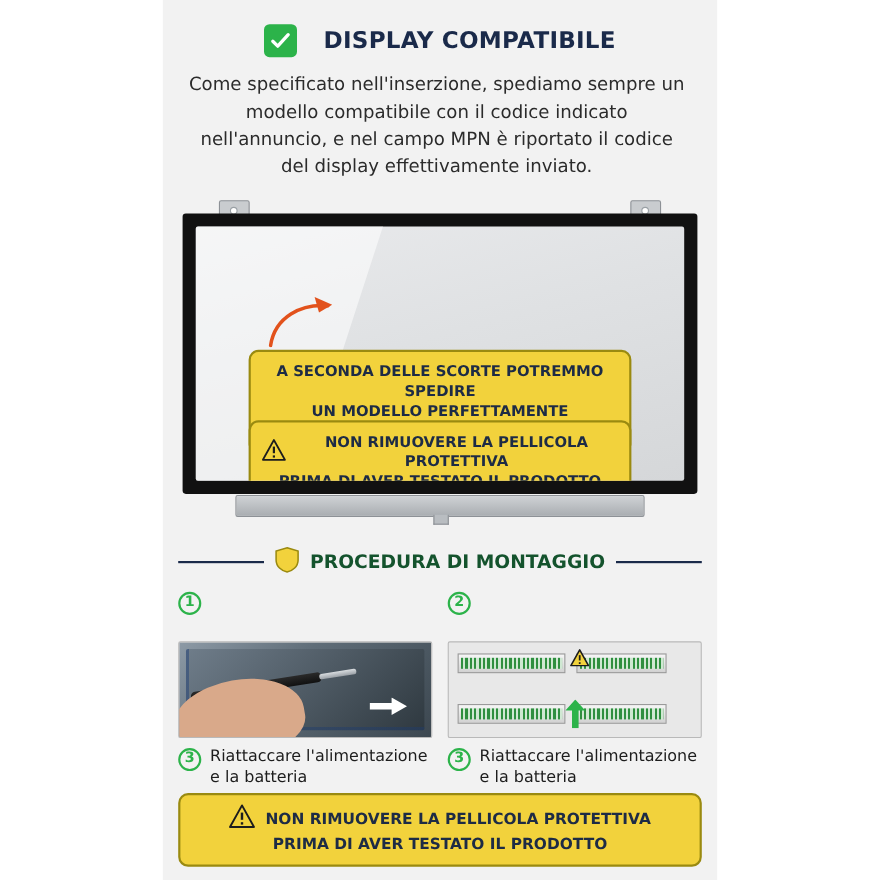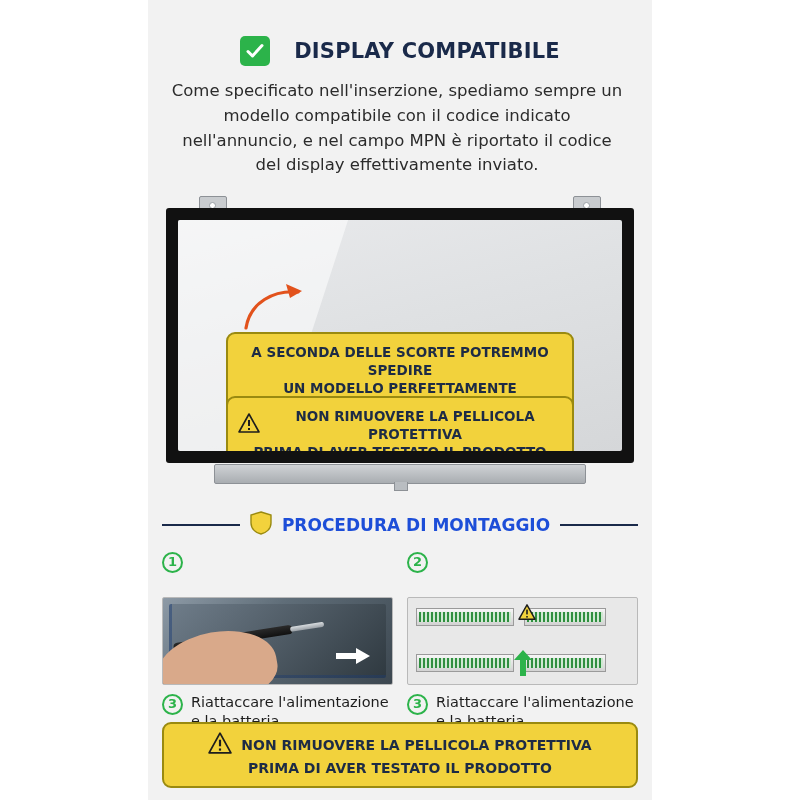--- a/index.html
+++ b/index.html
@@ -38,21 +38,21 @@
     height: 800px;
     background: #f2f2f2;
   }
 
   
   .header-row {
     display: flex;
     align-items: center;
     justify-content: center;
     gap: 24px;
-    padding-top: 36px;
+    padding-top: 22px;
   }
   .check-badge {
     width: 30px;
     height: 30px;
     border-radius: 5px;
     background: #2cb34a;
     display: flex;
     align-items: center;
     justify-content: center;
     flex: none;
@@ -189,21 +189,21 @@
     margin: 10px 14px 0 14px;
   }
   .proc-head .line {
     flex: 1 1 auto;
     height: 2px;
     background: #1a2a4a;
   }
   .proc-title {
     font-size: 17px;
     font-weight: bold;
-    color: #1d4ed8;
+    color: #14532d;
     white-space: nowrap;
   }
   .shield { flex: none; }
 
   .steps {
     display: flex;
     margin: 12px 14px 0 14px;
     gap: 14px;
   }
   .step-col { width: 50%; }

